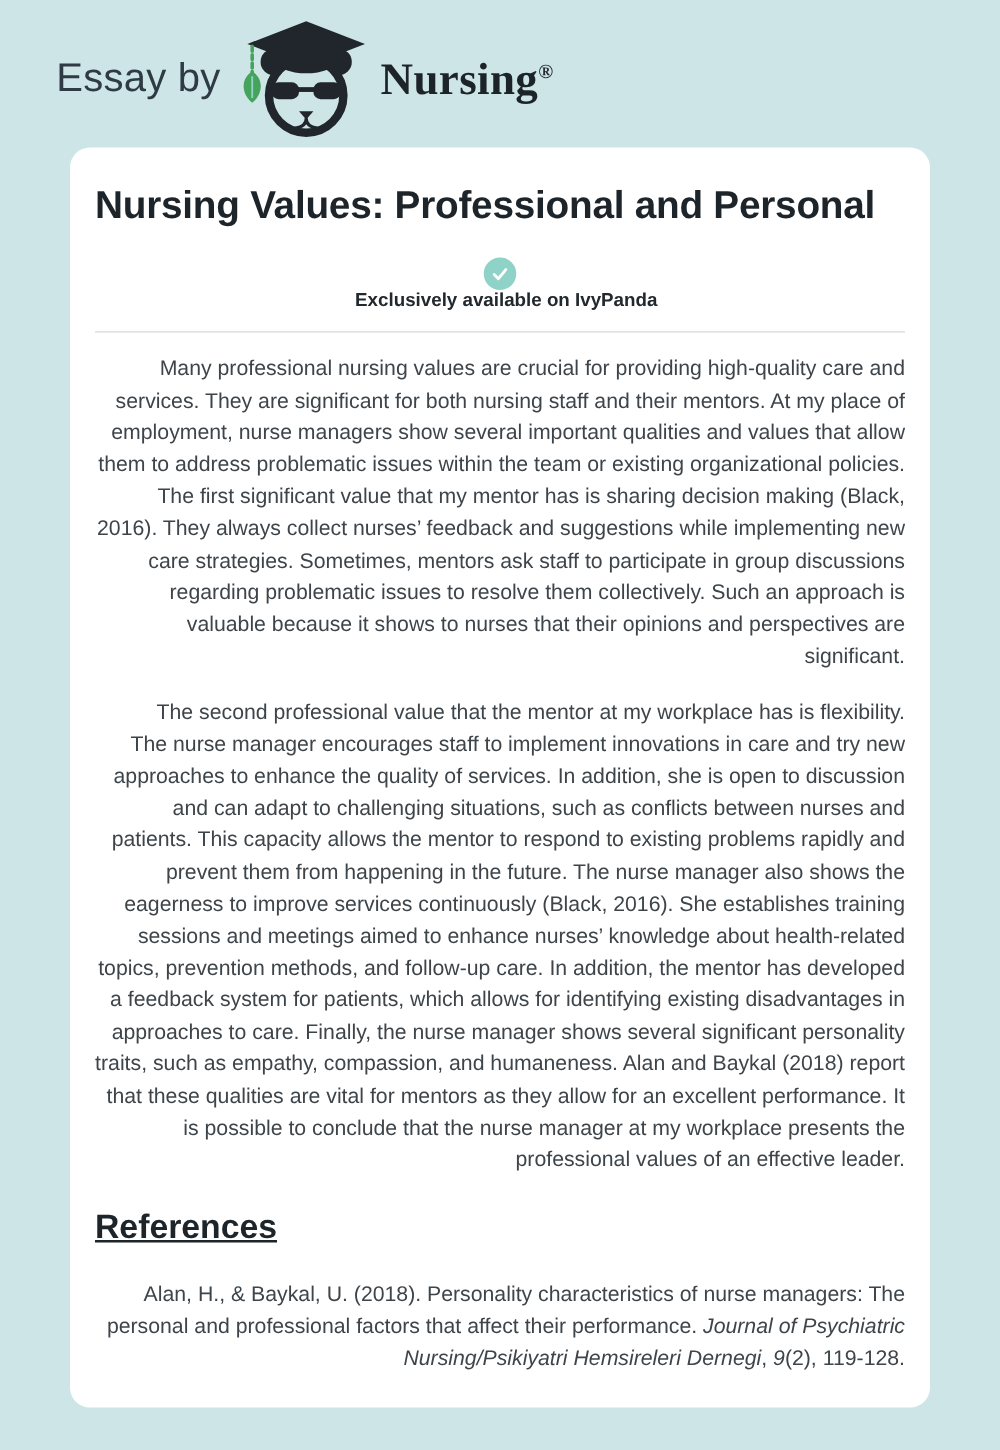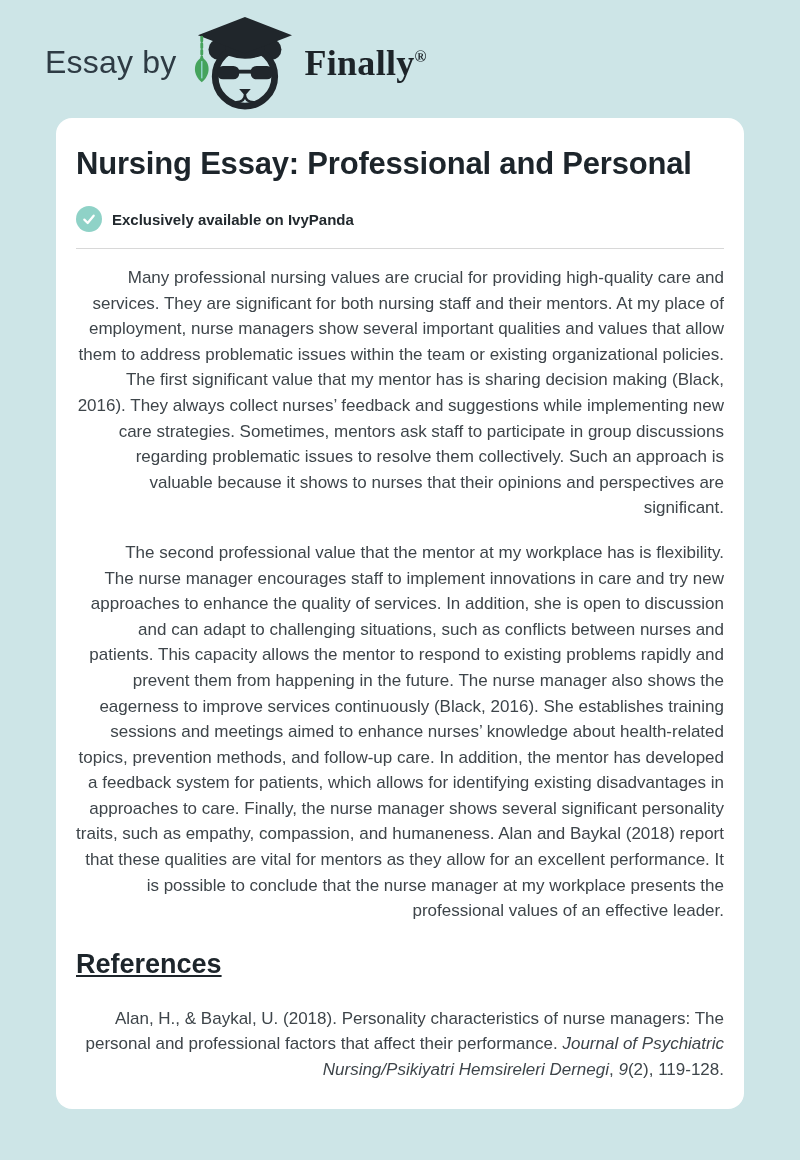--- a/index.html
+++ b/index.html
@@ -55,20 +55,21 @@
     line-height: 44px;
     font-weight: 700;
     color: #1d252b;
     letter-spacing: -0.2px;
     margin: 0 0 20px 0;
   }
   .badge-row {
     display: flex;
     align-items: center;
     margin: 0 0 16px 0;
+    flex-direction: column;
   }
   .badge-circle {
     flex: 0 0 auto;
     width: 26px;
     height: 26px;
     border-radius: 50%;
     background: #8fd2c7;
     display: flex;
     align-items: center;
     justify-content: center;
@@ -127,25 +128,25 @@
         <path d="M34 26 L78 26 L75 42 Q56 49 37 42 Z" fill="#20262b"></path>
 
         <polygon points="56,2 105,21 56,40 7,21" fill="#20262b"></polygon>
 
         <path d="M11 23 L11 48" stroke="#45a35c" stroke-width="3" stroke-dasharray="4 3" stroke-linecap="round"></path>
 
         <path d="M11 44 C2 49 1 62 11 70 C21 62 20 49 11 44 Z" fill="#45a35c"></path>
         <path d="M11 48 L11 66" stroke="#8fd2c7" stroke-width="1.6"></path>
       </svg>
     </span>
-    <span class="brand"><span>Finally</span><sup>®</sup></span>
+    <span class="brand"><span>Nursing</span><sup>®</sup></span>
   </header>
 
   <main class="card">
-    <h1 class="title">Nursing Essay: Professional and Personal</h1>
+    <h1 class="title">Nursing Values: Professional and Personal</h1>
 
     <div class="badge-row">
       <span class="badge-circle">
         <svg viewBox="0 0 24 24" width="16" height="16" xmlns="http://www.w3.org/2000/svg">
           <polyline points="5,13 10,18 19,7" fill="none" stroke="#ffffff" stroke-width="3.4" stroke-linecap="round" stroke-linejoin="round"></polyline>
         </svg>
       </span>
       <span class="badge-label">Exclusively available on IvyPanda</span>
     </div>
 

